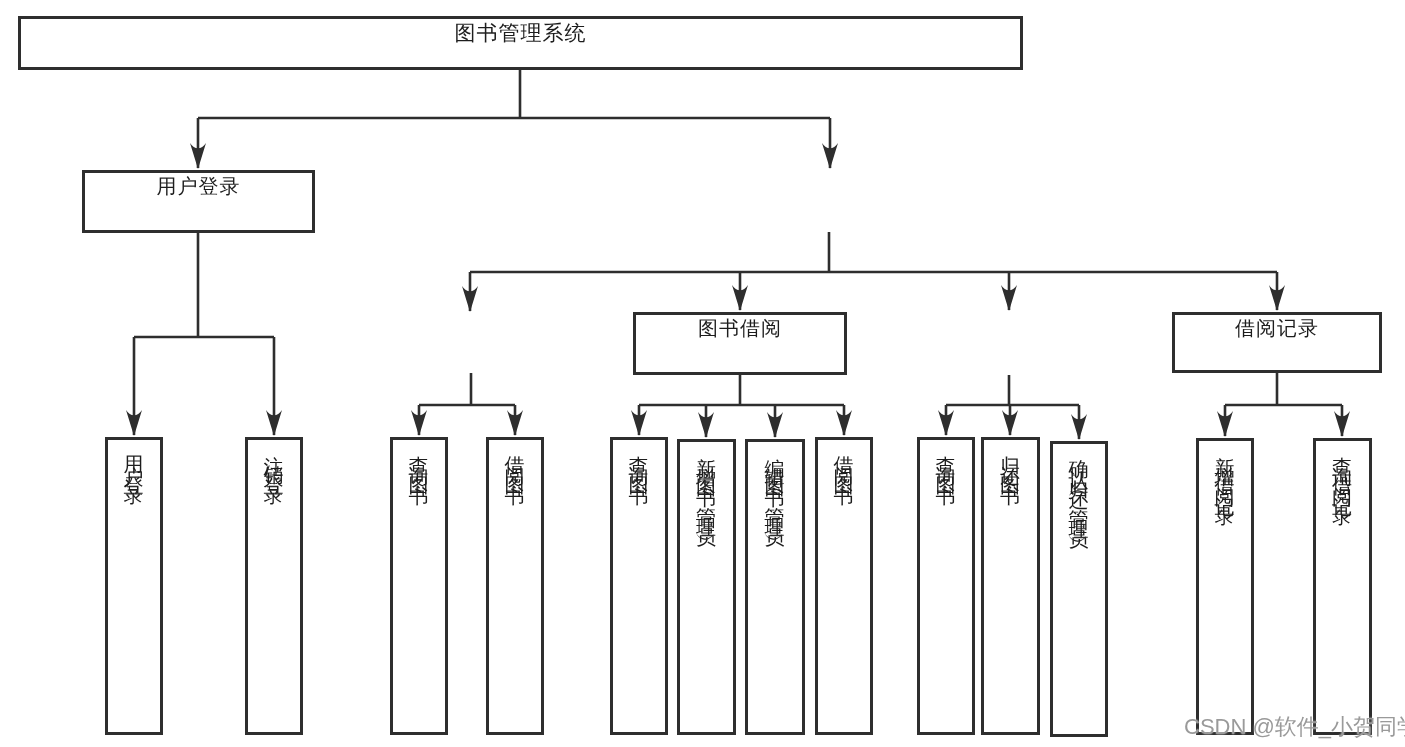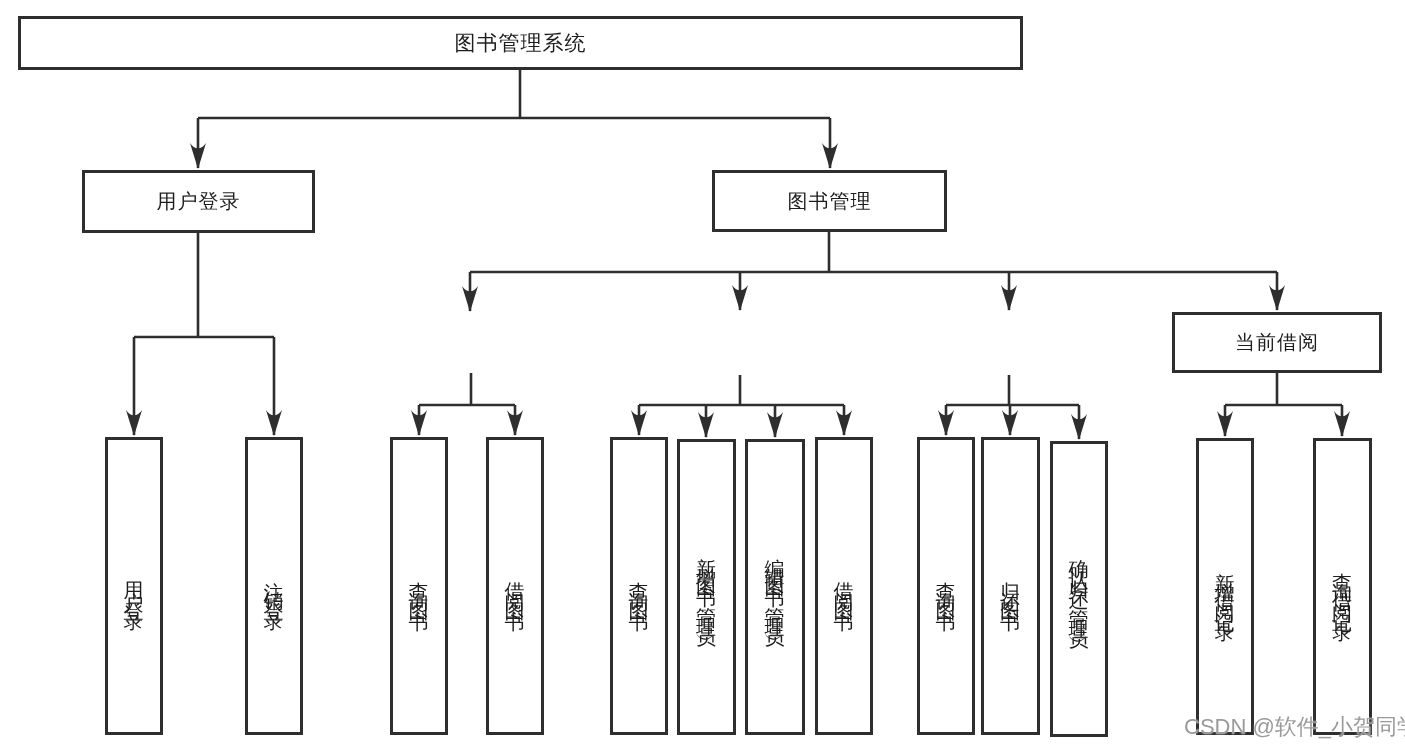--- a/index.html
+++ b/index.html
@@ -4,21 +4,21 @@
 <style>
   html,body { margin:0; padding:0; background:#ffffff; }
   #stage {
     position:relative; width:1405px; height:747px; background:#ffffff;
     font-family:"Liberation Sans","DejaVu Sans",sans-serif; color:#1d1d1d;
     overflow:hidden;
   }
   #connectors { position:absolute; left:0; top:0; width:1405px; height:747px; }
   .box {
     position:absolute; box-sizing:border-box; border:3px solid #2e2e2e; background:#ffffff;
-    display:flex; align-items:center; justify-content:center;
+    display:flex; justify-content:center;
     font-size:20px; letter-spacing:1px; white-space:nowrap;
   }
   .vbox span {
     writing-mode:vertical-rl; text-orientation:mixed;
     letter-spacing:10px; font-size:20px; line-height:1;
   }
   .root-box { font-size:21px; }
   #watermark {
     position:absolute; left:1184px; top:712px; width:221px;
     font-size:22px; color:#9a9a9a; letter-spacing:0px; z-index:5;
@@ -80,26 +80,26 @@
     </g>
   </svg>
 
   <div class="box root-box" style="left:18px; top:16px; width:1005px; height:54px;">
     <span>图书管理系统</span>
   </div>
 
   <div class="box" style="left:82px; top:170px; width:233px; height:63px;">
     <span>用户登录</span>
   </div>
-  <div class="box" style="left:712px; top:170px; width:235px; height:62px;">
-    <span>图书管理</span>
+
+  <div class="box" style="left:633px; top:312px; width:214px; height:63px;">
+    <span>图书借阅</span>
   </div>
-
   <div class="box" style="left:1172px; top:312px; width:210px; height:61px;">
-    <span>当前借阅</span>
+    <span>借阅记录</span>
   </div>
 
   <div class="box vbox" style="left:105px; top:437px; width:58px; height:298px;">
     <span>用户登录</span>
   </div>
   <div class="box vbox" style="left:245px; top:437px; width:58px; height:298px;">
     <span>注销登录</span>
   </div>
 
   <div class="box vbox" style="left:390px; top:437px; width:58px; height:298px;">

